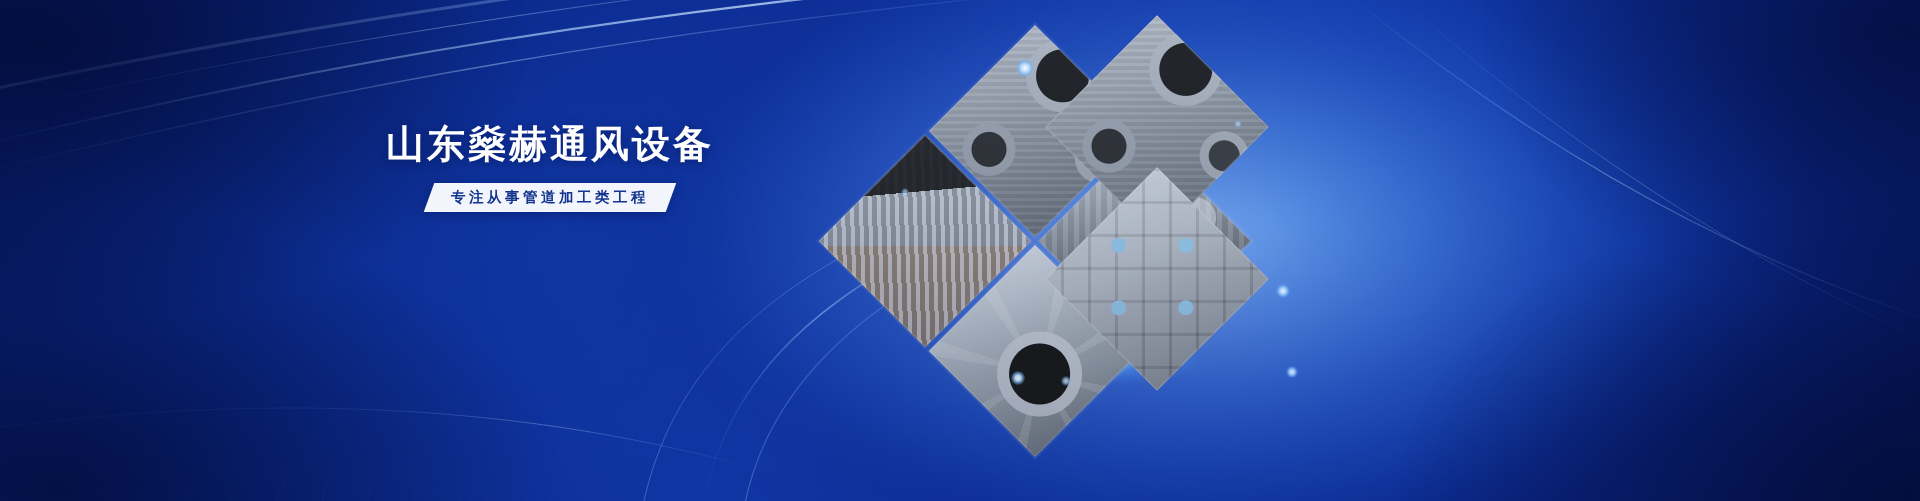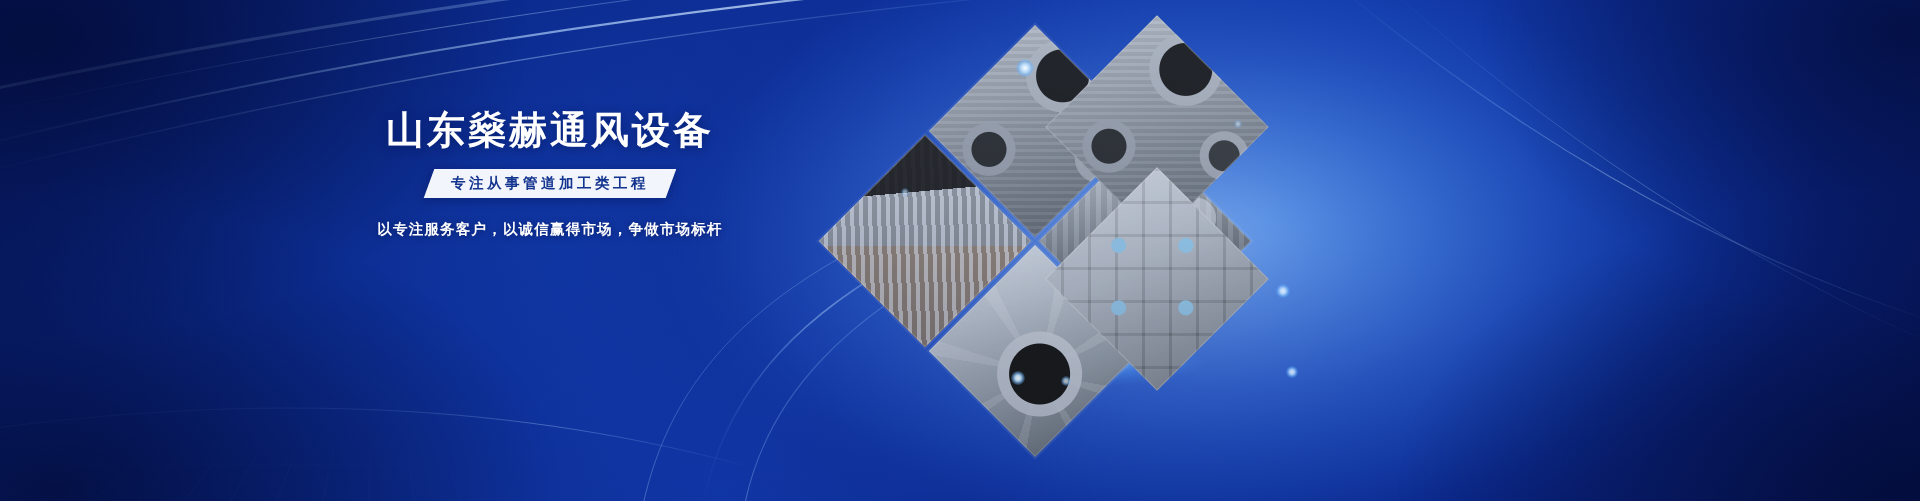--- a/index.html
+++ b/index.html
@@ -48,21 +48,21 @@
   .floor-glow{
     position:absolute; left:975px; top:338px; width:230px; height:46px;
     background:radial-gradient(ellipse at center, rgba(150,210,255,.85) 0%, rgba(80,160,255,.35) 38%, rgba(40,110,230,0) 72%);
     filter:blur(3px); pointer-events:none;
   }
 
   .spark{ position:absolute; border-radius:50%; pointer-events:none; }
 
   
   .copy{
-    position:absolute; left:330px; top:108px; width:440px;
+    position:absolute; left:330px; top:122px; width:440px;
     text-align:center; z-index:6;
   }
   .brand{
     font-size:38px; font-weight:700; color:#ffffff; letter-spacing:3px;
     line-height:1.18; white-space:nowrap;
     text-shadow:0 2px 10px rgba(0,20,80,.55);
   }
   .ribbon{
     position:relative; display:inline-block; margin-top:16px;
     background:#f2f5fb; color:#13348f;
@@ -213,21 +213,20 @@
   </div>
 
   <div class="mesh"></div>
   <div class="vignette"></div>
 
   <div class="copy">
     <div class="brand">山东燊赫通风设备</div>
     <div class="ribbon">
       <span>专注从事管道加工类工程</span>
     </div>
-    <div class="tagline">以专注服务客户，以诚信赢得市场，争做市场标杆</div>
   </div>
 
   <div class="collage">
 
     <div class="dia top">
       <div class="inner ph-ducts"></div>
       <div class="dia-tint"></div>
         <div class="dia-edge"></div>
     </div>
 

